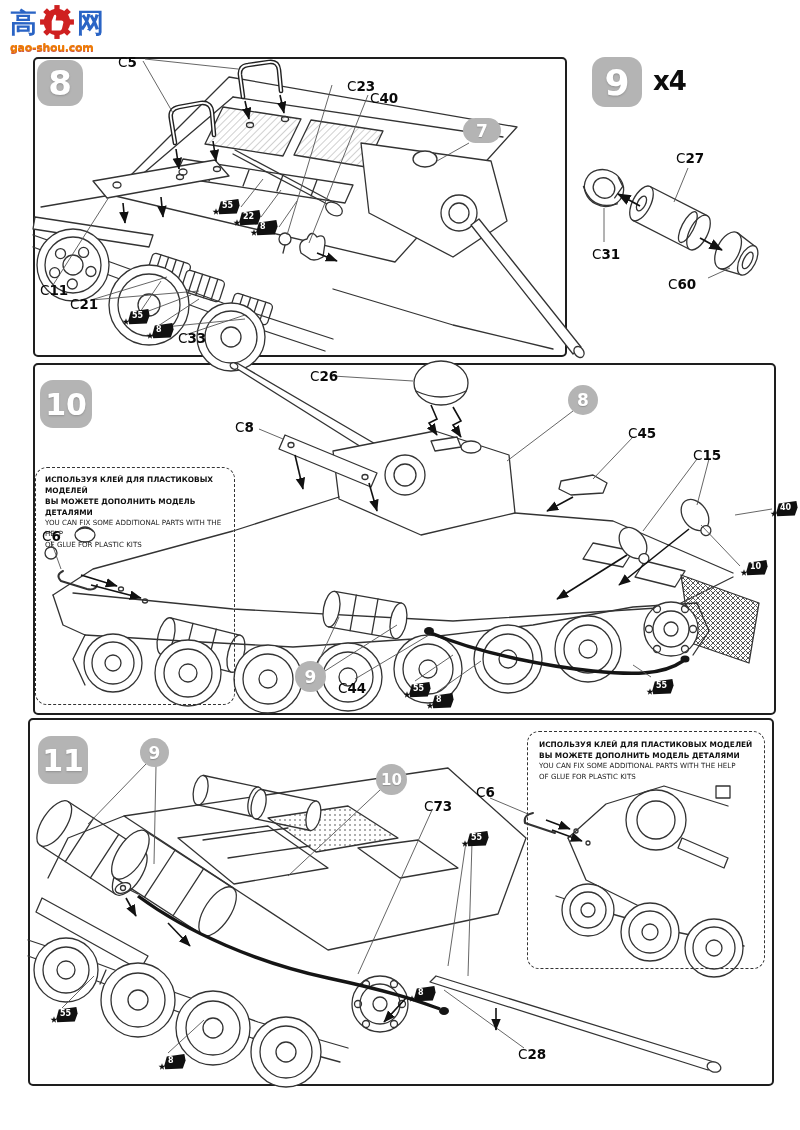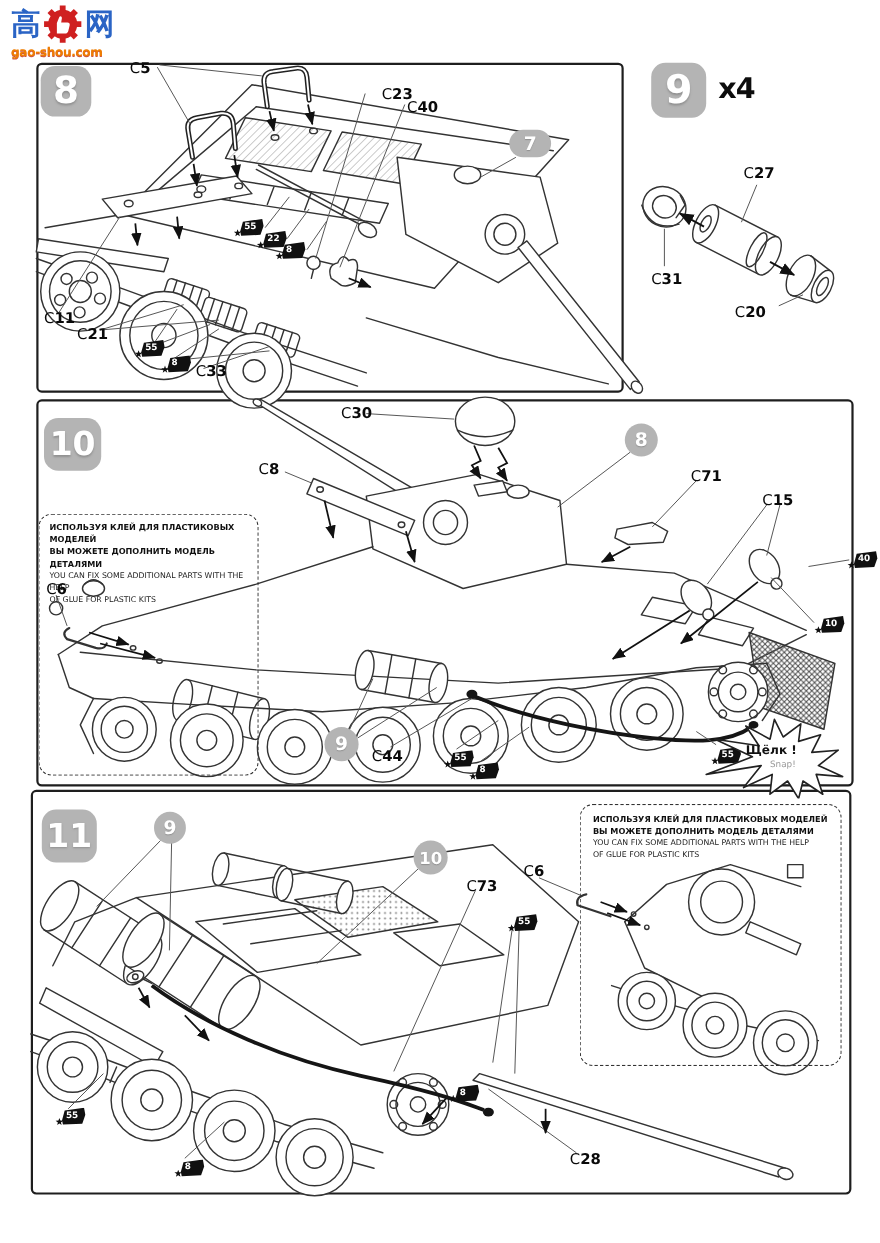--- a/index.html
+++ b/index.html
@@ -542,25 +542,25 @@
 
   <div class="plabel" style="left:118px;top:54px"><span>C</span><b>5</b></div>
   <div class="plabel" style="left:347px;top:78px"><span>C</span><b>23</b></div>
   <div class="plabel" style="left:370px;top:90px"><span>C</span><b>40</b></div>
   <div class="plabel" style="left:40px;top:282px"><span>C</span><b>11</b></div>
   <div class="plabel" style="left:70px;top:296px"><span>C</span><b>21</b></div>
   <div class="plabel" style="left:178px;top:330px"><span>C</span><b>33</b></div>
 
   <div class="plabel" style="left:676px;top:150px"><span>C</span><b>27</b></div>
   <div class="plabel" style="left:592px;top:246px"><span>C</span><b>31</b></div>
-  <div class="plabel" style="left:668px;top:276px"><span>C</span><b>20</b></div>
-
-  <div class="plabel" style="left:310px;top:368px"><span>C</span><b>30</b></div>
+  <div class="plabel" style="left:668px;top:276px"><span>C</span><b>60</b></div>
+
+  <div class="plabel" style="left:310px;top:368px"><span>C</span><b>26</b></div>
   <div class="plabel" style="left:235px;top:419px"><span>C</span><b>8</b></div>
-  <div class="plabel" style="left:628px;top:425px"><span>C</span><b>71</b></div>
+  <div class="plabel" style="left:628px;top:425px"><span>C</span><b>45</b></div>
   <div class="plabel" style="left:693px;top:447px"><span>C</span><b>15</b></div>
   <div class="plabel" style="left:42px;top:528px"><span>C</span><b>6</b></div>
   <div class="plabel" style="left:338px;top:680px"><span>C</span><b>44</b></div>
 
   <div class="plabel" style="left:424px;top:798px"><span>C</span><b>73</b></div>
   <div class="plabel" style="left:476px;top:784px"><span>C</span><b>6</b></div>
   <div class="plabel" style="left:518px;top:1046px"><span>C</span><b>28</b></div>
 
   <div class="flag" style="left:212px;top:199px">
       <svg width="28" height="17" viewBox="0 0 35 21">
@@ -654,21 +654,14 @@
       <span>8</span>
     </div>
   <div class="flag" style="left:408px;top:986px">
       <svg width="28" height="17" viewBox="0 0 35 21">
         <polygon points="5,11.5 6.1,14.5 9.3,14.6 6.7,16.6 7.6,19.6 5,17.8 2.4,19.6 3.3,16.6 0.7,14.6 3.9,14.5" fill="#101010"></polygon>
         <polygon points="8,14 11,3 33,0 34.5,8 31,18 9,19" fill="#101010"></polygon>
       </svg>
       <span>8</span>
     </div>
 
-  <div class="burst" style="left:640px;top:648px;width:130px;height:78px">
-    <svg width="130" height="78" viewBox="0 0 130 78">
-      <polygon points="64,6 72,22 88,10 86,26 106,20 98,36 122,34 104,48 126,58 102,56 108,74 90,62 86,78 76,62 60,74 62,56 36,68 52,48 2,56 44,40 10,24 50,30 38,12 60,24" fill="#fff" stroke="#222" stroke-width="1.5" stroke-linejoin="round"></polygon>
-    </svg>
-    <span class="ru-s">Щёлк !</span>
-    <span class="en-s">Snap!</span>
-  </div>
 
 </div>
 
 </body></html>

